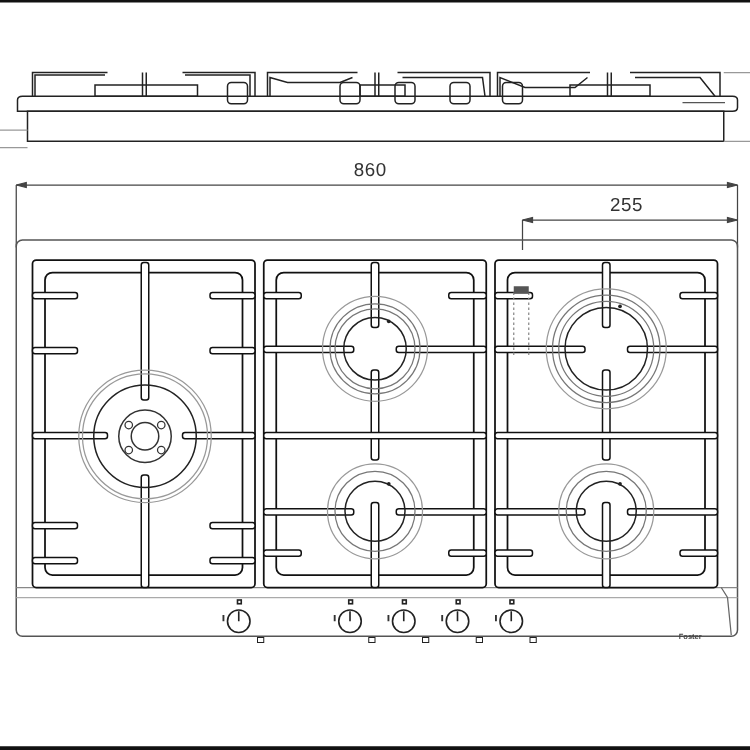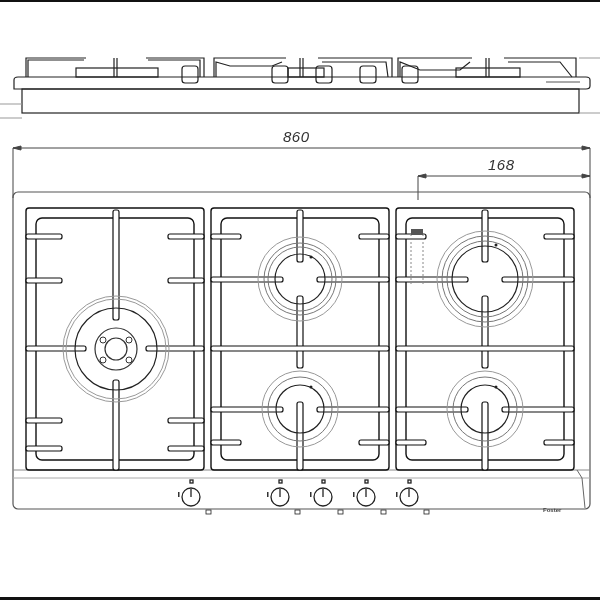--- a/index.html
+++ b/index.html
@@ -1,20 +1,20 @@
 <!DOCTYPE html>
 <html><head>
 <meta charset="utf-8">
 <style>
   html, body { margin:0; padding:0; background:#ffffff; }
   body { width:600px; height:600px; position:relative; overflow:hidden; font-family:"Liberation Sans", sans-serif; }
   .frame-top { position:absolute; left:0; top:0; width:600px; height:2px; background:#111; }
   .frame-bottom { position:absolute; left:0; top:597px; width:600px; height:3px; background:#111; }
   svg { position:absolute; left:0; top:0; }
-  .dim-label { position:absolute; font-size:15px; color:#333; letter-spacing:0.5px;font-style:italic; }
+  .dim-label { position:absolute; font-size:15px; color:#333; letter-spacing:0.5px; }
   .brand { position:absolute; font-size:6px; color:#444; font-weight:bold; }
 </style>
 </head>
 <body>
 
 <div class="frame-top"></div>
 <div class="frame-bottom"></div>
 
 <svg width="600" height="130" viewBox="0 0 600 130">
   <g fill="none" stroke="#222" stroke-width="1.2">
@@ -61,21 +61,21 @@
     <polygon points="590,148 582,146 582,150"></polygon>
     <line x1="13" y1="148" x2="13" y2="198"></line>
     <line x1="590" y1="148" x2="590" y2="198"></line>
     <line x1="418" y1="176" x2="590" y2="176"></line>
     <polygon points="418,176 426,174 426,178"></polygon>
     <polygon points="590,176 582,174 582,178"></polygon>
     <line x1="418" y1="176" x2="418" y2="288"></line>
   </g>
 </svg>
 <div class="dim-label" style="left:283px;top:128px;">860</div>
-<div class="dim-label" style="left:488px;top:156px;">168</div>
+<div class="dim-label" style="left:488px;top:156px;">255</div>
 
 <svg width="600" height="600" viewBox="0 0 600 600">
 
   <rect x="13" y="192" width="577" height="317" rx="5" fill="none" stroke="#555" stroke-width="1.2"></rect>
   <line x1="13" y1="470" x2="590" y2="470" stroke="#888" stroke-width="1"></line>
   <line x1="13" y1="478" x2="590" y2="478" stroke="#aaa" stroke-width="1"></line>
   <path d="M577 470 L582 478 L585 508" stroke="#666" fill="none"></path>
 
   <g fill="none" stroke="#111" stroke-width="1.4">
     <rect x="26" y="208" width="178" height="262" rx="3"></rect>

